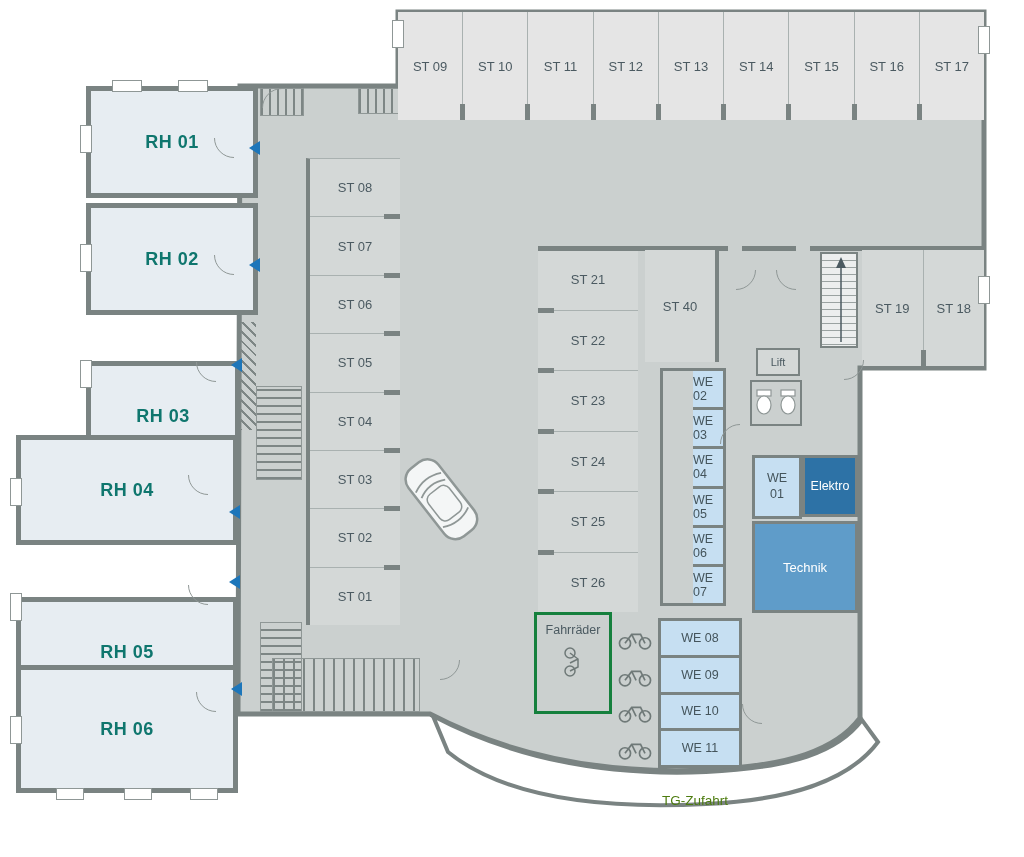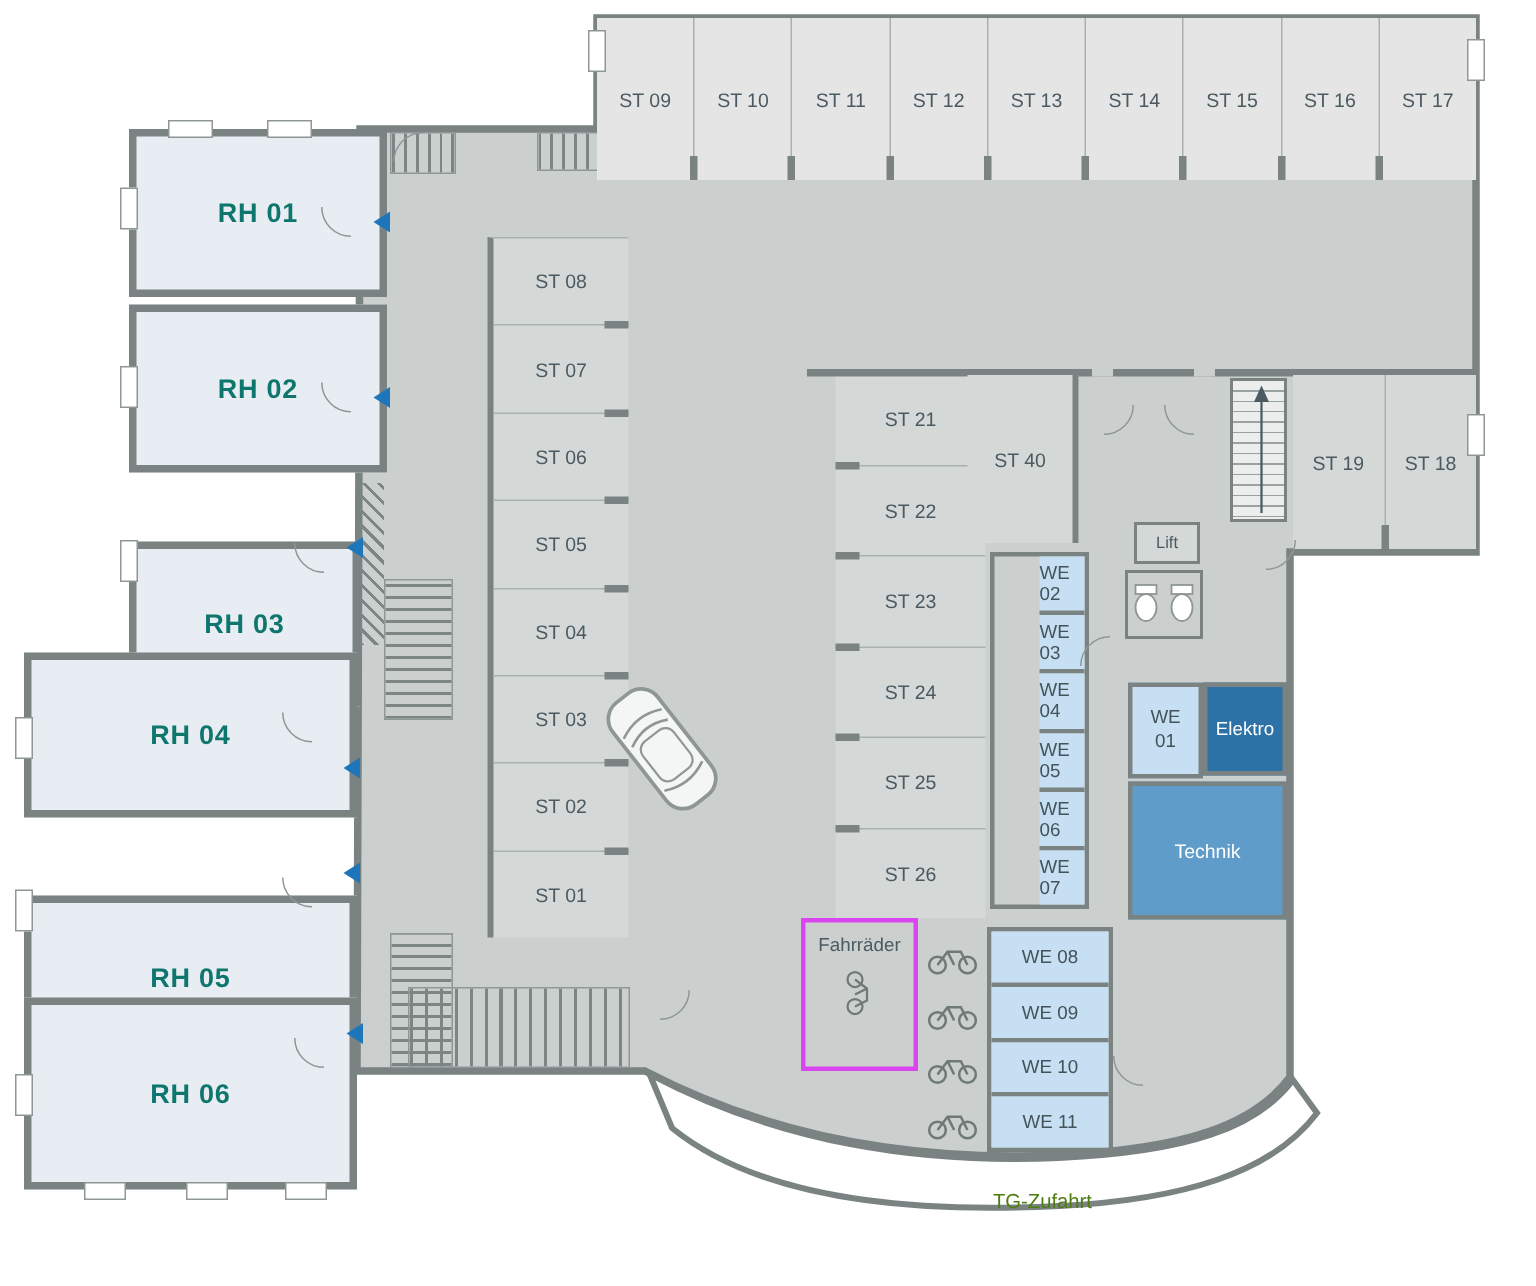--- a/index.html
+++ b/index.html
@@ -11,21 +11,21 @@
   .room{position:absolute;background:#e7edf2;border:5px solid #7a8382;
         display:flex;align-items:center;justify-content:center;box-sizing:border-box;}
   .rh-label{font-weight:bold;font-size:18px;color:#0f766e;letter-spacing:.5px;}
   
   .toprow{position:absolute;display:flex;box-sizing:border-box;background:#e5e5e5;}
   .tcell{flex:1;position:relative;display:flex;align-items:center;justify-content:center;
          border-right:1px solid #a9b1b0;font-size:13px;}
   .tcell.last{border-right:none;}
   .tcell:not(.last)::after{content:"";position:absolute;right:-3px;bottom:0;width:5px;height:16px;background:#7a8382;}
   
-  .vcol{position:absolute;display:flex;flex-direction:column;box-sizing:border-box;background:#d4d8d7;margin-left:19px;}
+  .vcol{position:absolute;display:flex;flex-direction:column;box-sizing:border-box;background:#d4d8d7;}
   .lrow,.mrow{flex:1;position:relative;display:flex;align-items:center;justify-content:center;
          border-bottom:1px solid #a9b1b0;font-size:13px;}
   .lrow.last,.mrow.last{border-bottom:none;}
   .lrow:not(.last)::after{content:"";position:absolute;right:0;bottom:-3px;width:16px;height:5px;background:#7a8382;}
   .mrow:not(.last)::after{content:"";position:absolute;left:0;bottom:-3px;width:16px;height:5px;background:#7a8382;}
   
   .wecol{position:absolute;display:flex;flex-direction:column;border:3px solid #7a8382;box-sizing:border-box;}
   .wcell{flex:1;position:relative;display:flex;align-items:center;justify-content:center;
          border-bottom:3px solid #7a8382;background:#c6dff2;font-size:12.5px;color:#44545b;}
   .wcell.last{border-bottom:none;}
@@ -164,21 +164,21 @@
   </div>
 
   <div class="cellbox" style="left:752px;top:455px;width:50px;height:64px;background:#c6dff2;border:3px solid #7a8382;font-size:12.5px;color:#44545b;text-align:center;">
     <span style="display:inline-block;width:26px;line-height:1.25;">WE 01</span>
   </div>
 
   <div class="cellbox" style="left:802px;top:455px;width:56px;height:62px;background:#2d72a6;border:3px solid #7a8382;font-size:12.5px;color:#fff;">Elektro</div>
 
   <div class="cellbox" style="left:752px;top:521px;width:106px;height:92px;background:#5f9cc9;border:3px solid #7a8382;font-size:13px;color:#fff;">Technik</div>
 
-  <div class="abs" style="left:534px;top:612px;width:78px;height:102px;border:3px solid #d946ef;box-sizing:border-box;background:#cbd0cf;text-align:center;">
+  <div class="abs" style="left:534px;top:612px;width:78px;height:102px;border:3px solid #15803d;box-sizing:border-box;background:#cbd0cf;text-align:center;">
     <div style="padding-top:8px;font-size:12.5px;">Fahrräder</div>
     <svg width="30" height="18" viewBox="0 0 30 18" style="margin-top:16px;transform:rotate(90deg);">
       <circle cx="6" cy="12" r="5" fill="none" stroke="#6f7978" stroke-width="1.5"></circle>
       <circle cx="24" cy="12" r="5" fill="none" stroke="#6f7978" stroke-width="1.5"></circle>
       <path d="M6 12 L12 4 L20 4 L24 12 M12 4 L16 12" fill="none" stroke="#6f7978" stroke-width="1.5"></path>
     </svg>
   </div>
 
   <div class="abs" style="left:612px;top:622px;width:46px;height:146px;display:flex;flex-direction:column;align-items:center;justify-content:space-around;">
     <svg width="34" height="20" viewBox="0 0 30 18">

